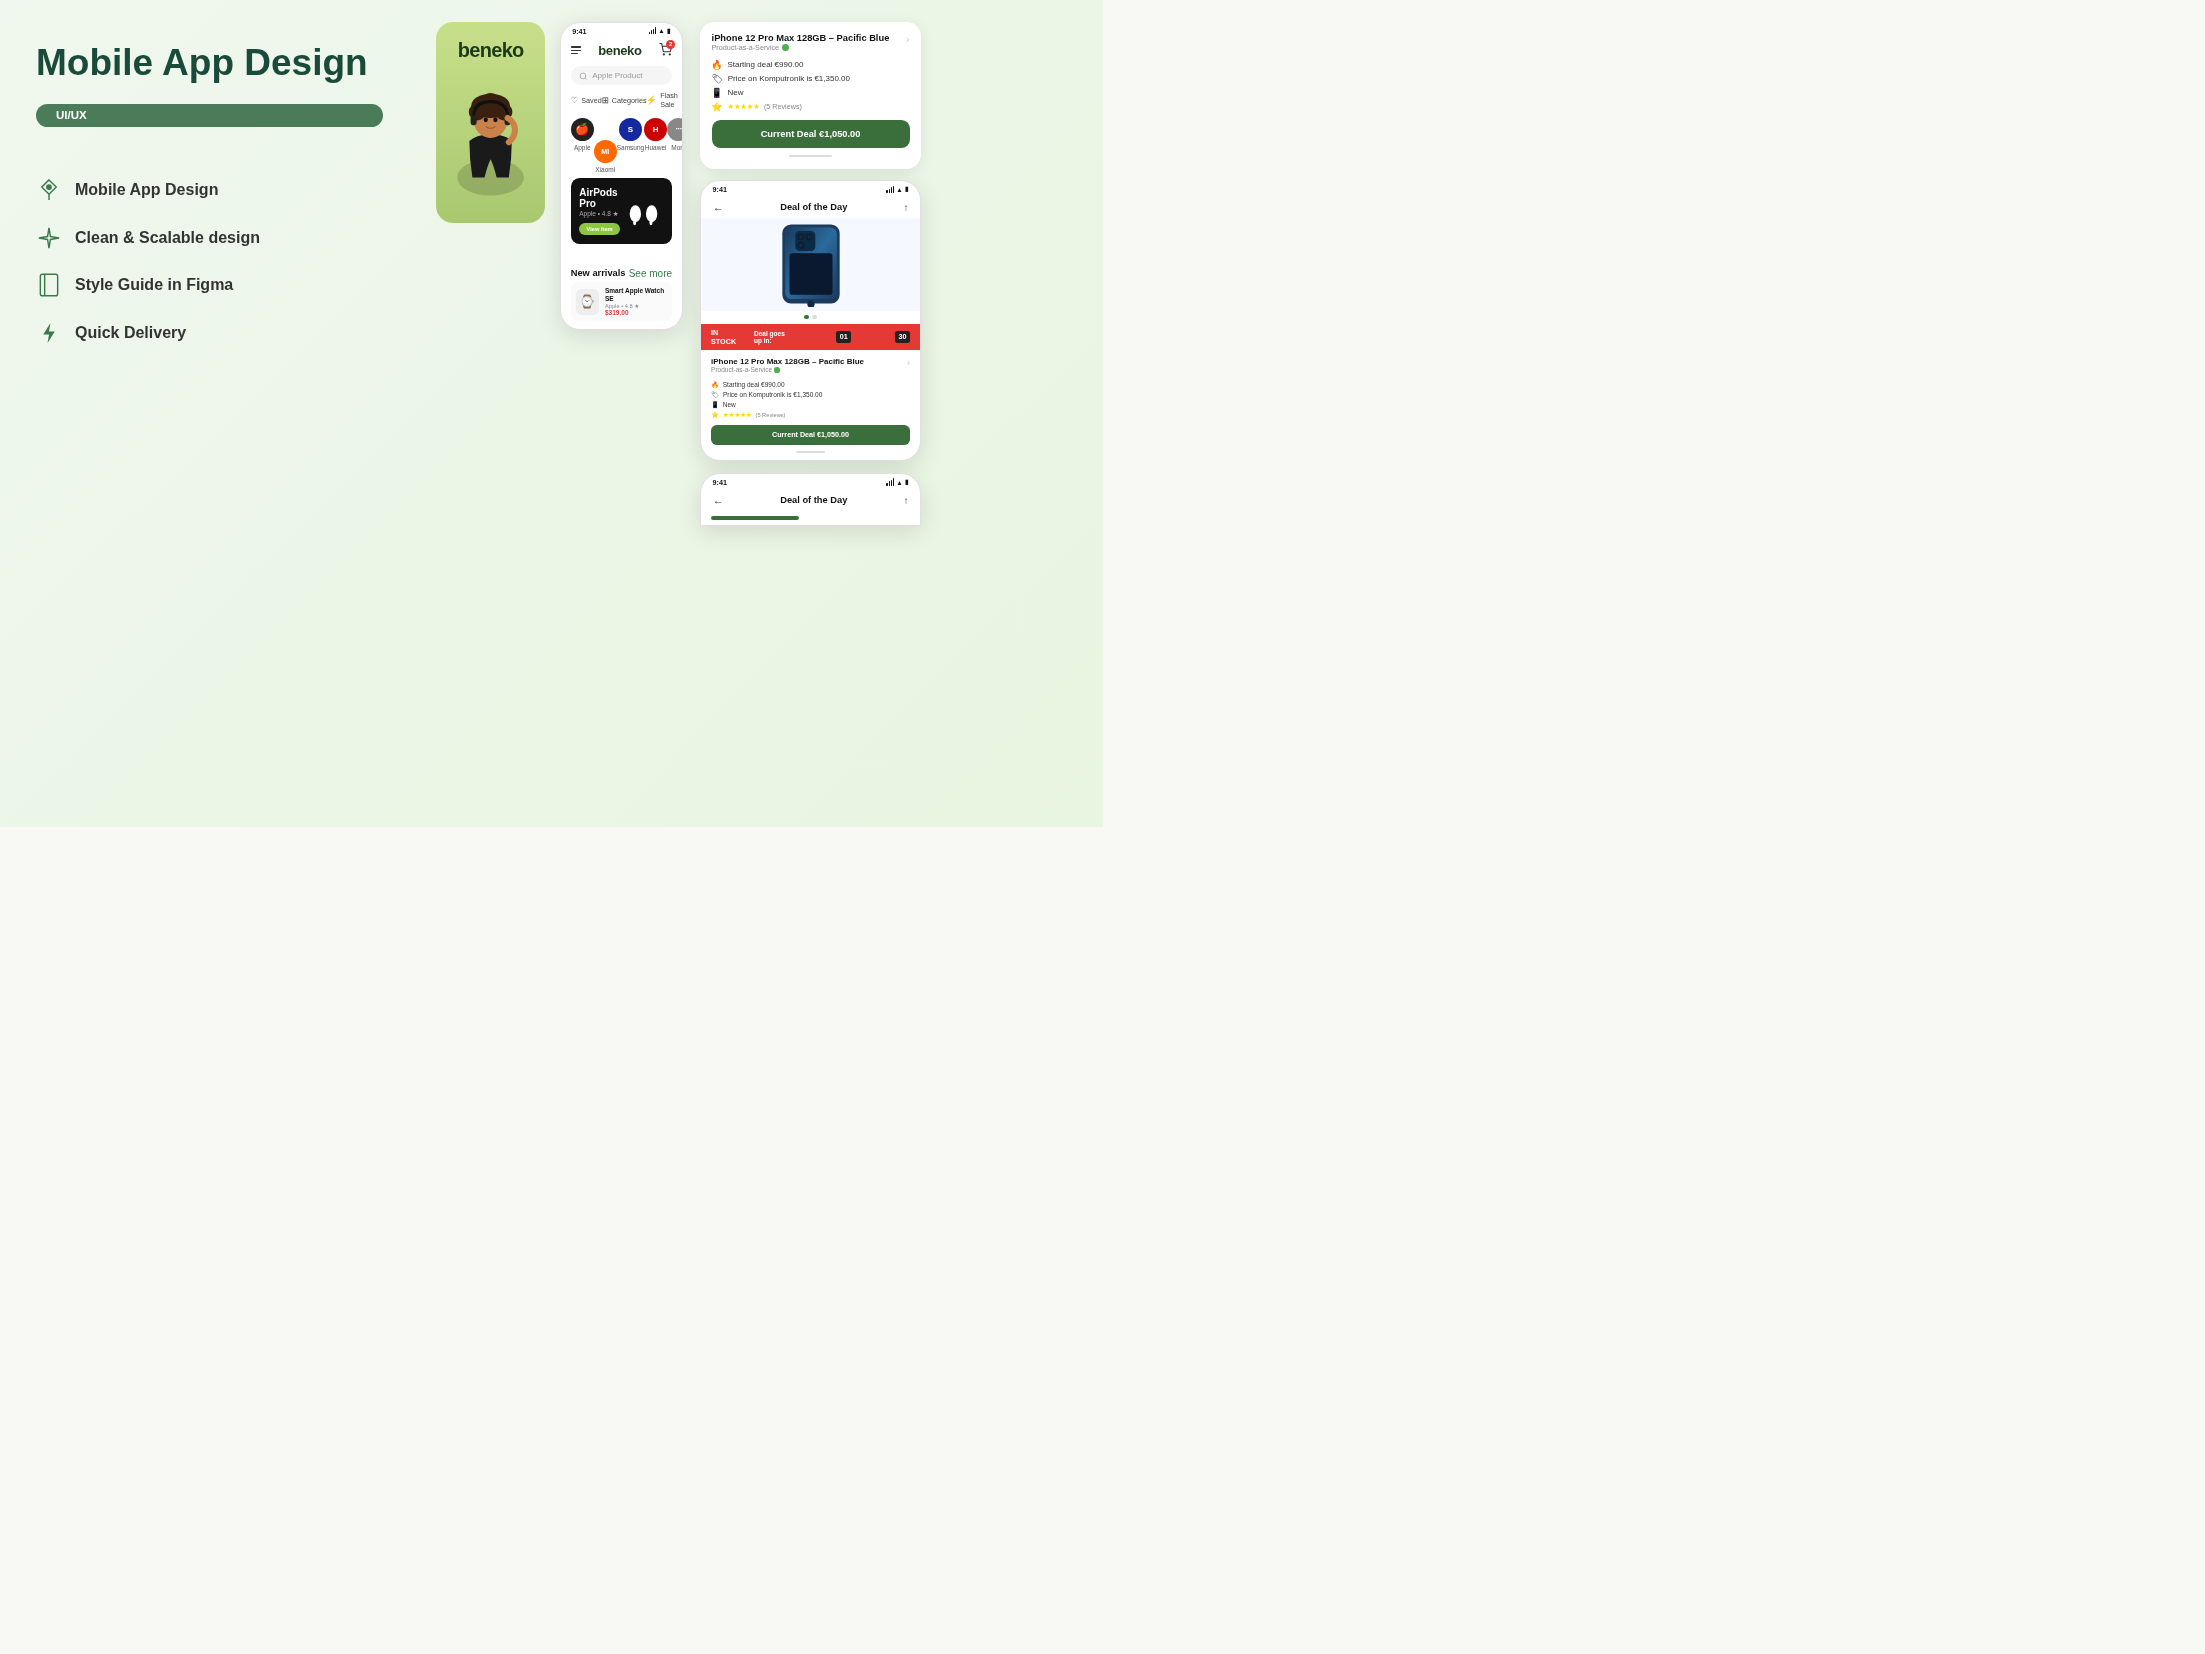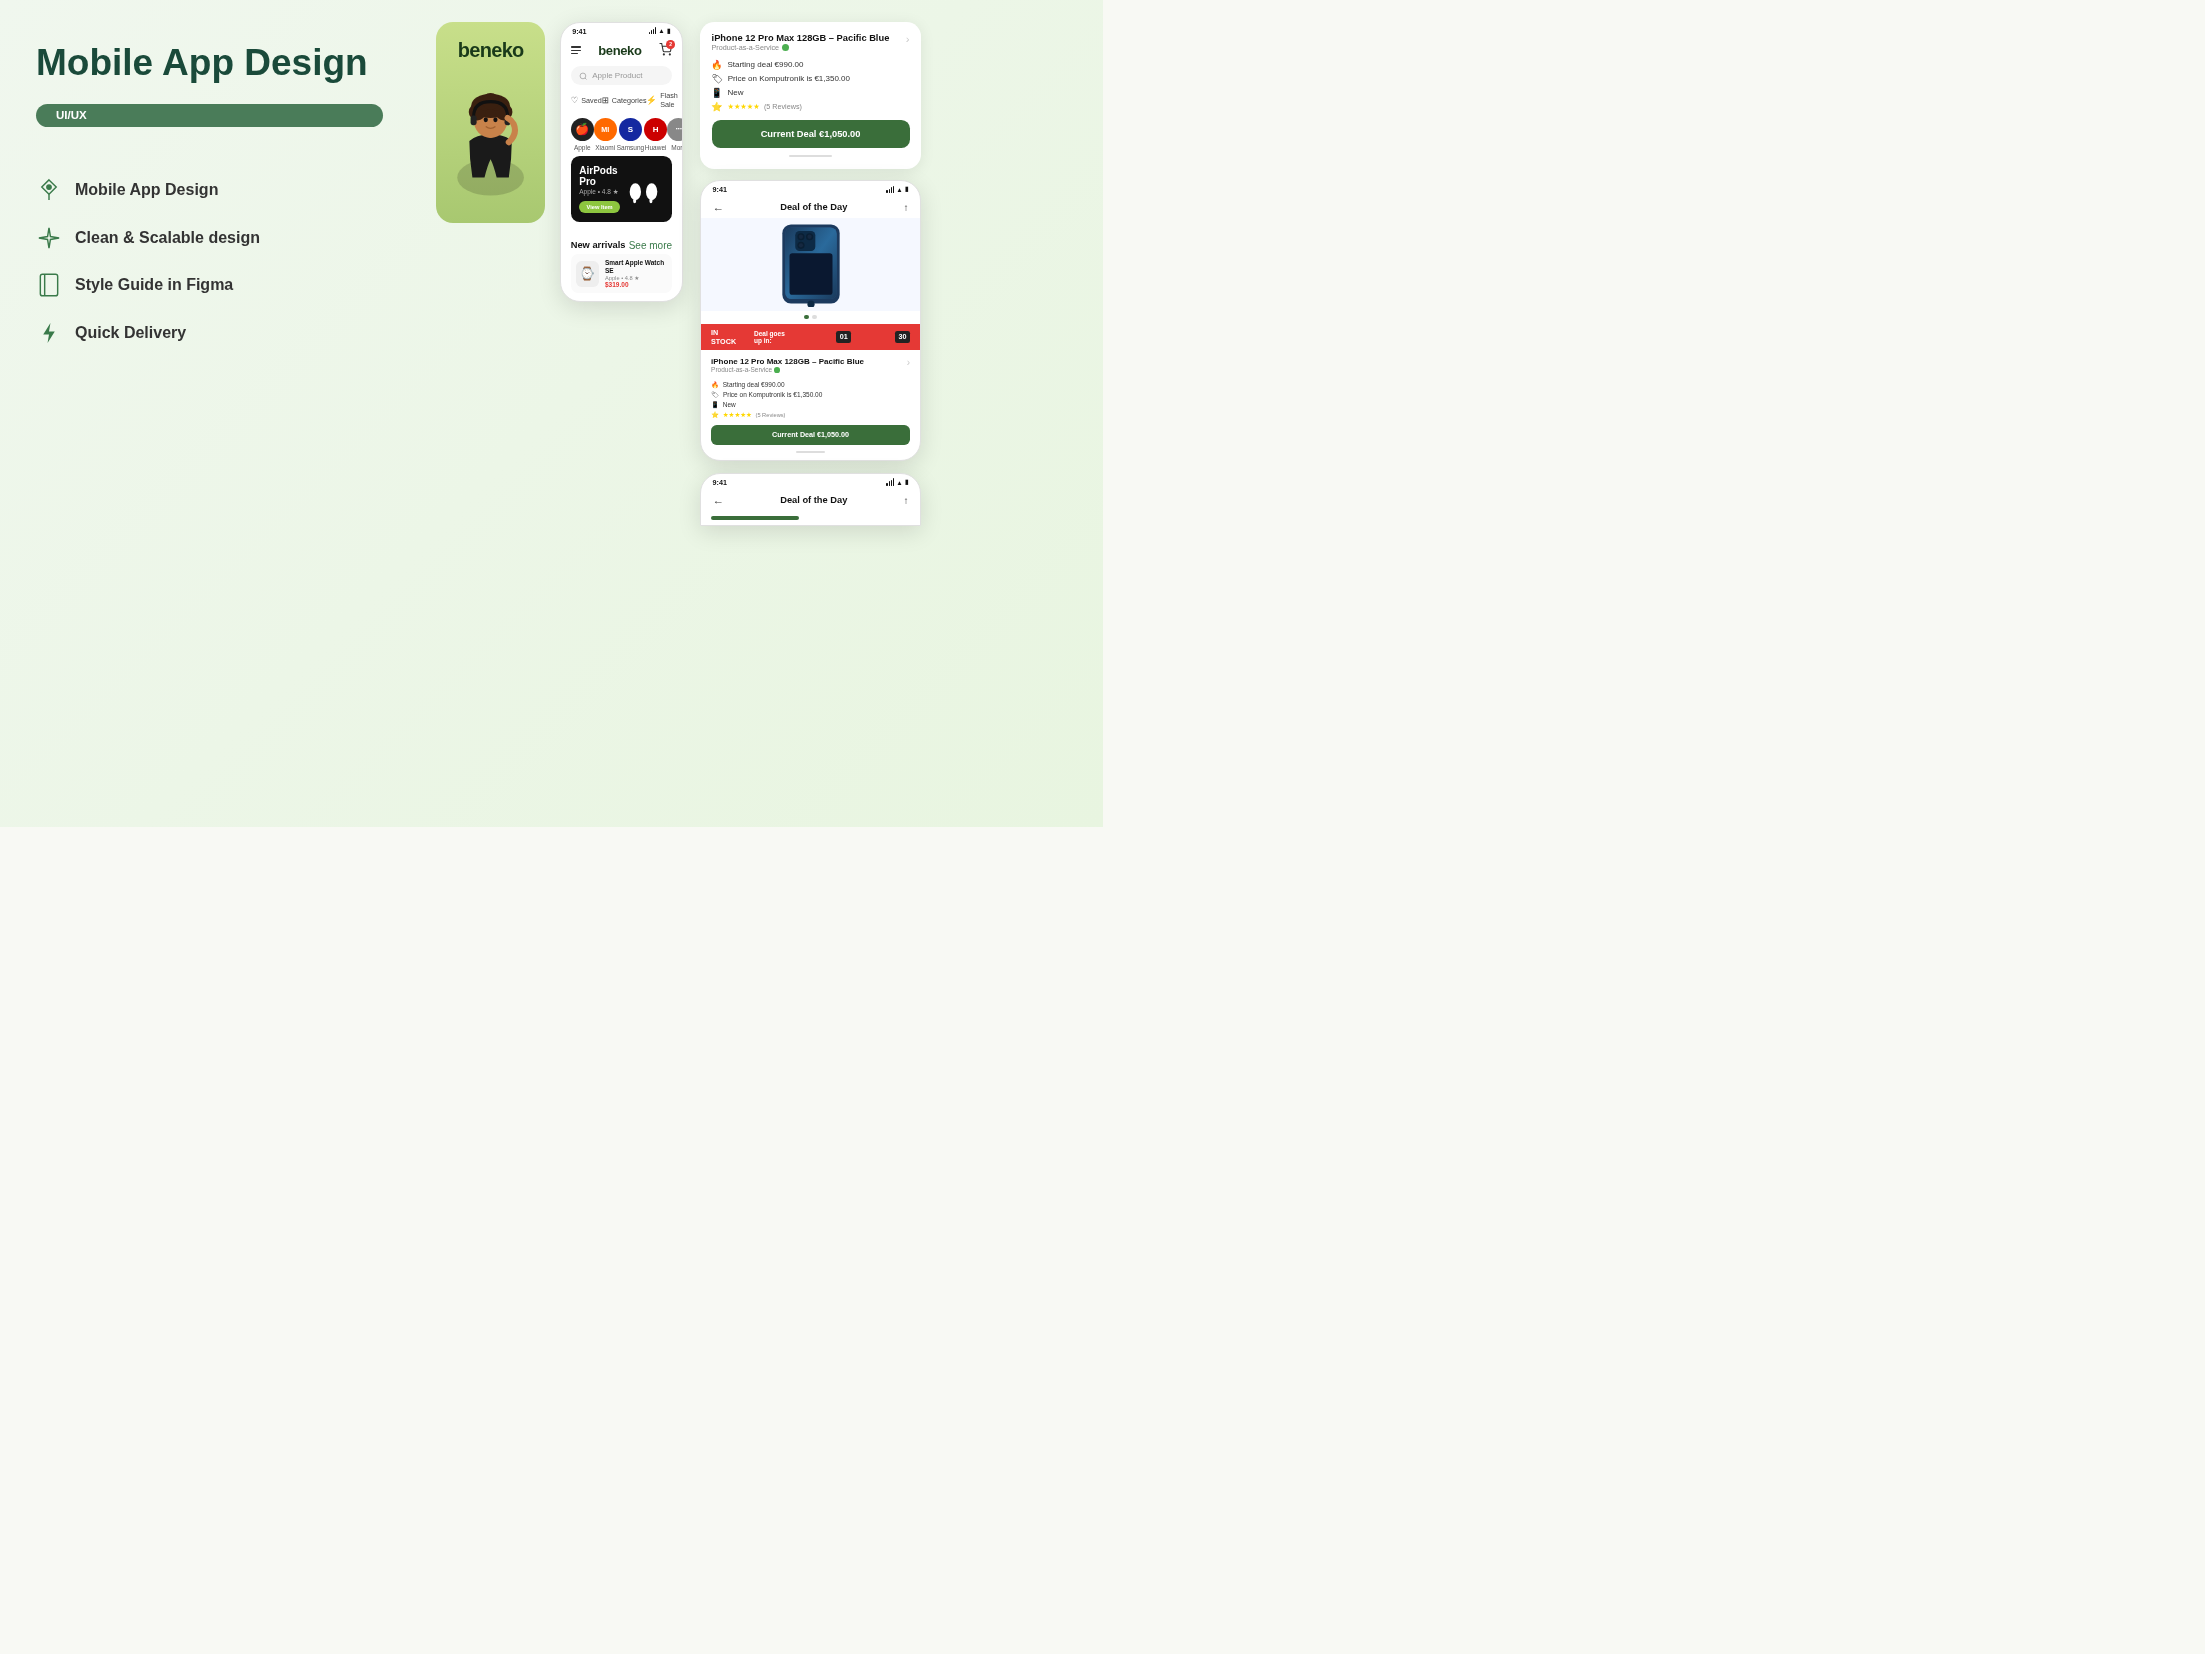--- a/index.html
+++ b/index.html
@@ -255,30 +255,30 @@
       font-weight: 700;
       color: white;
     }
 
     .brand-name {
       font-size: 6.5px;
       color: #555;
     }
 
     .brand-apple { background: #222; }
-    .brand-xiaomi { background: #ff6900; }
+    .brand-xiaomi { background: #ff6900; margin-top: 22px; }
     .brand-samsung { background: #1428a0; }
     .brand-huawei { background: #cc0000; }
     .brand-more { background: #888; }
 
     
     .promo-card {
       background: #111;
       border-radius: 8.6px;
-      margin: 0 10px 15px;
+      margin: 0 10px 21px;
       padding: 8.6px;
       display: flex;
       justify-content: space-between;
       align-items: center;
       min-height: 50px;
     }
 
     .promo-info {}
     .promo-title {
       font-size: 10px;

